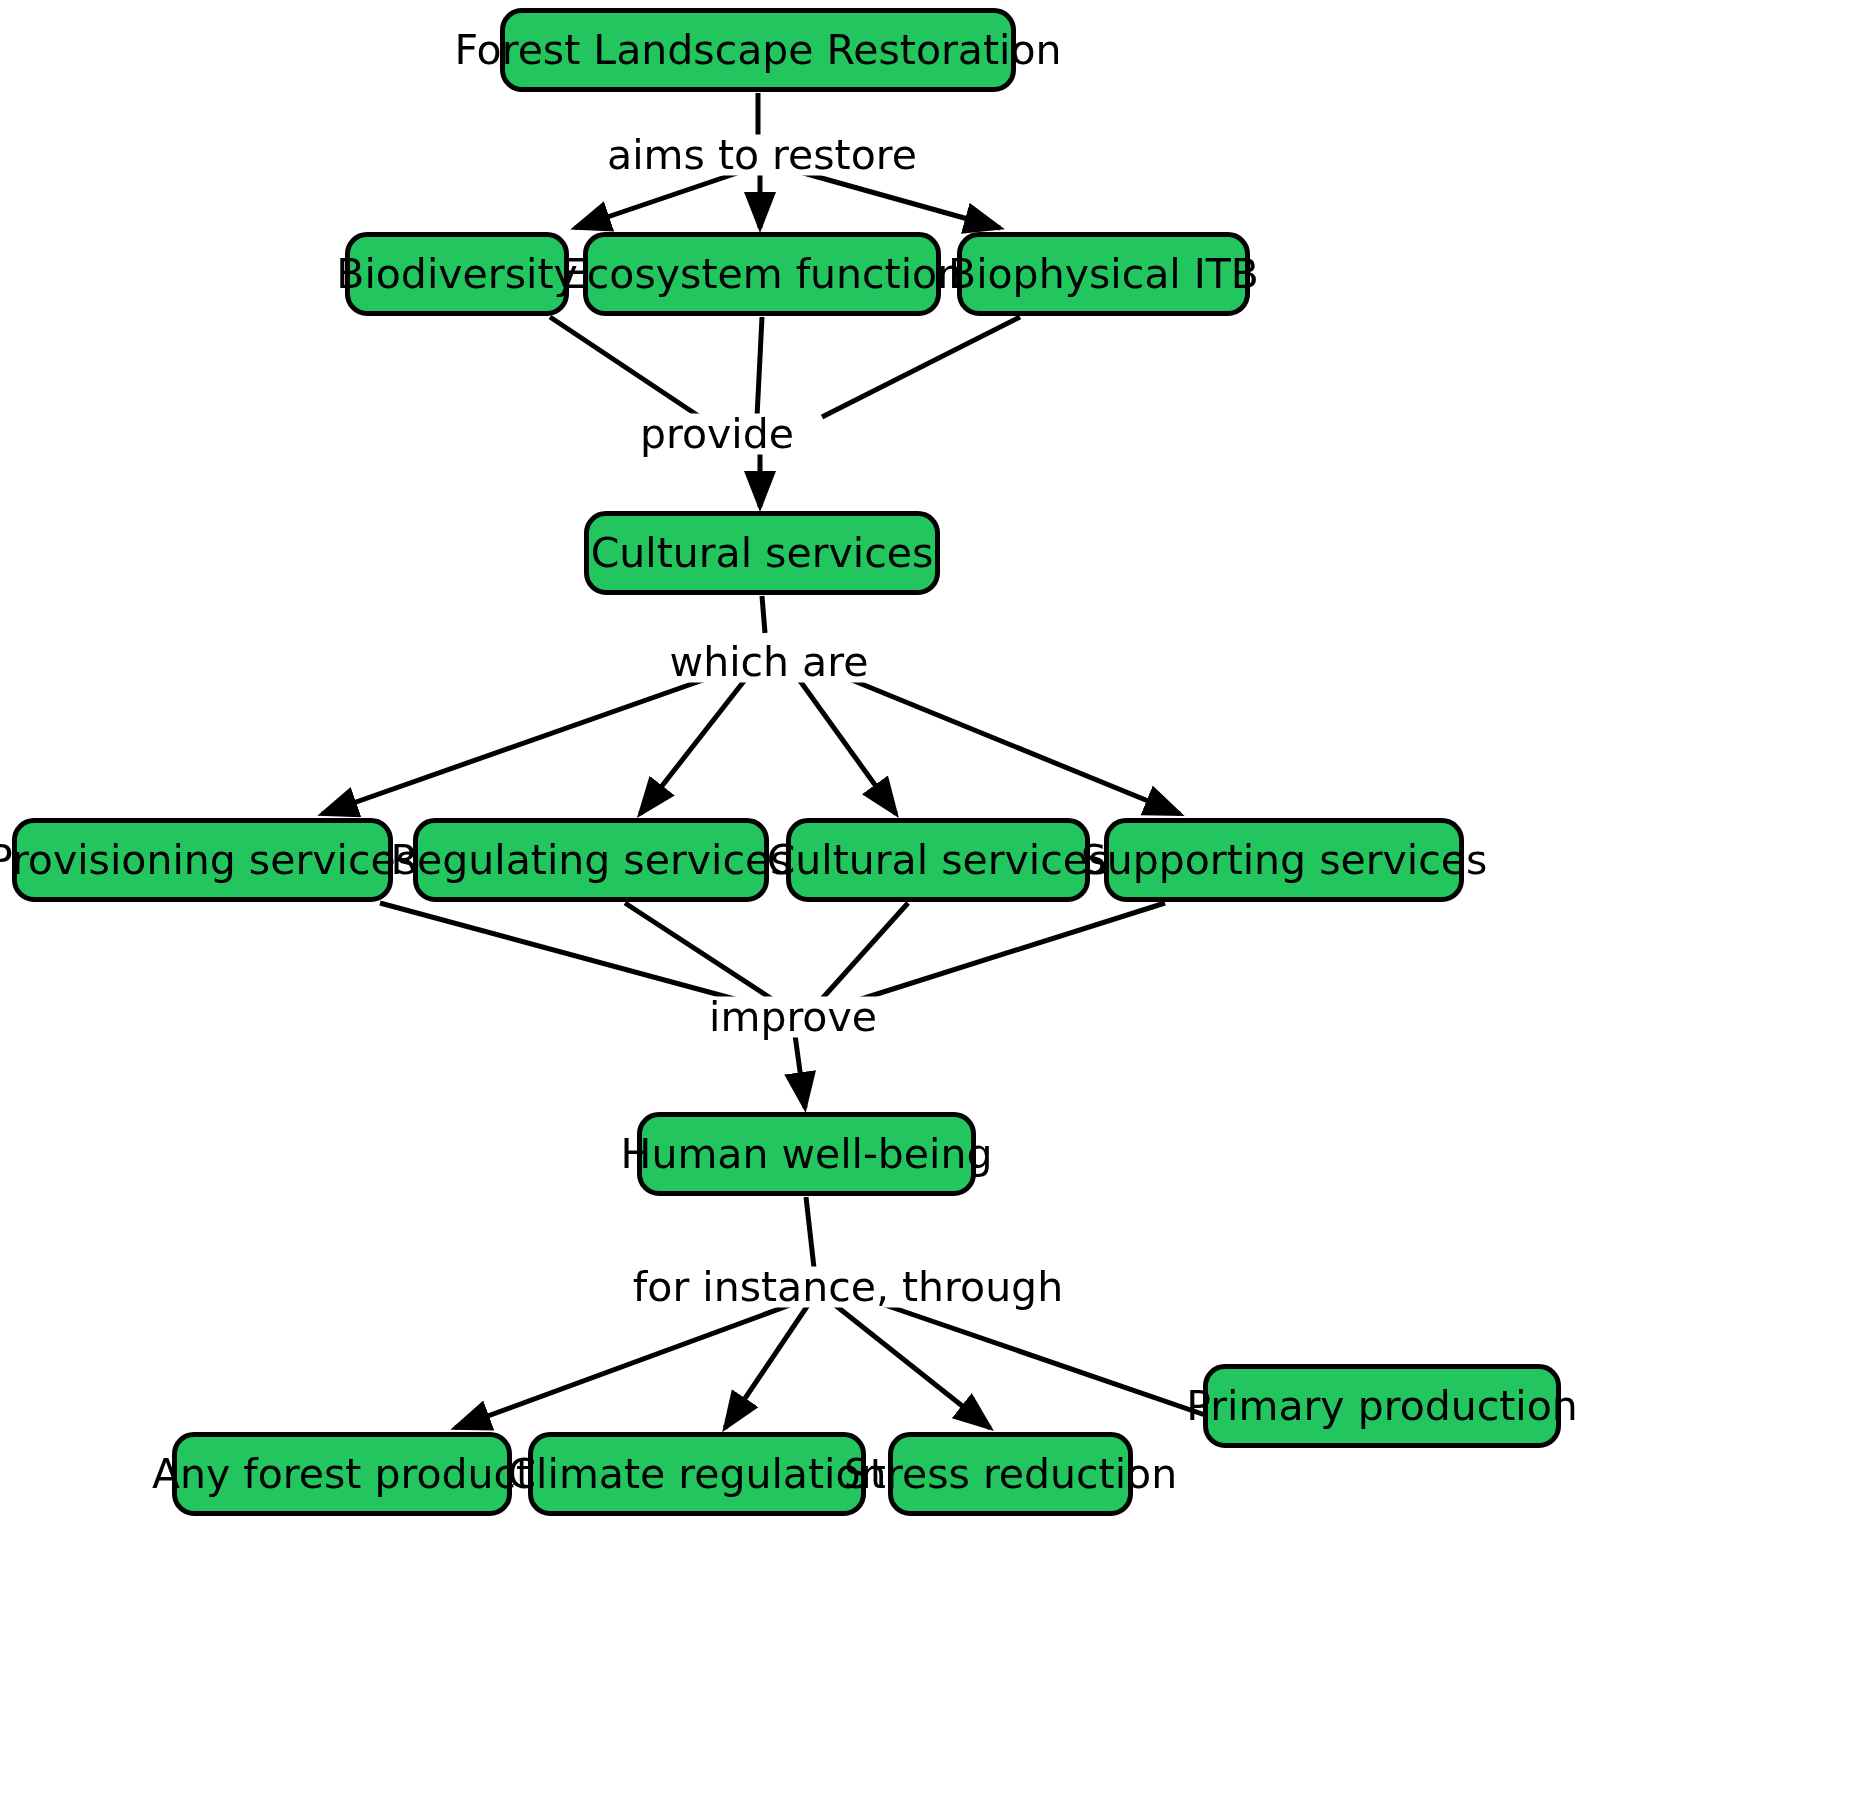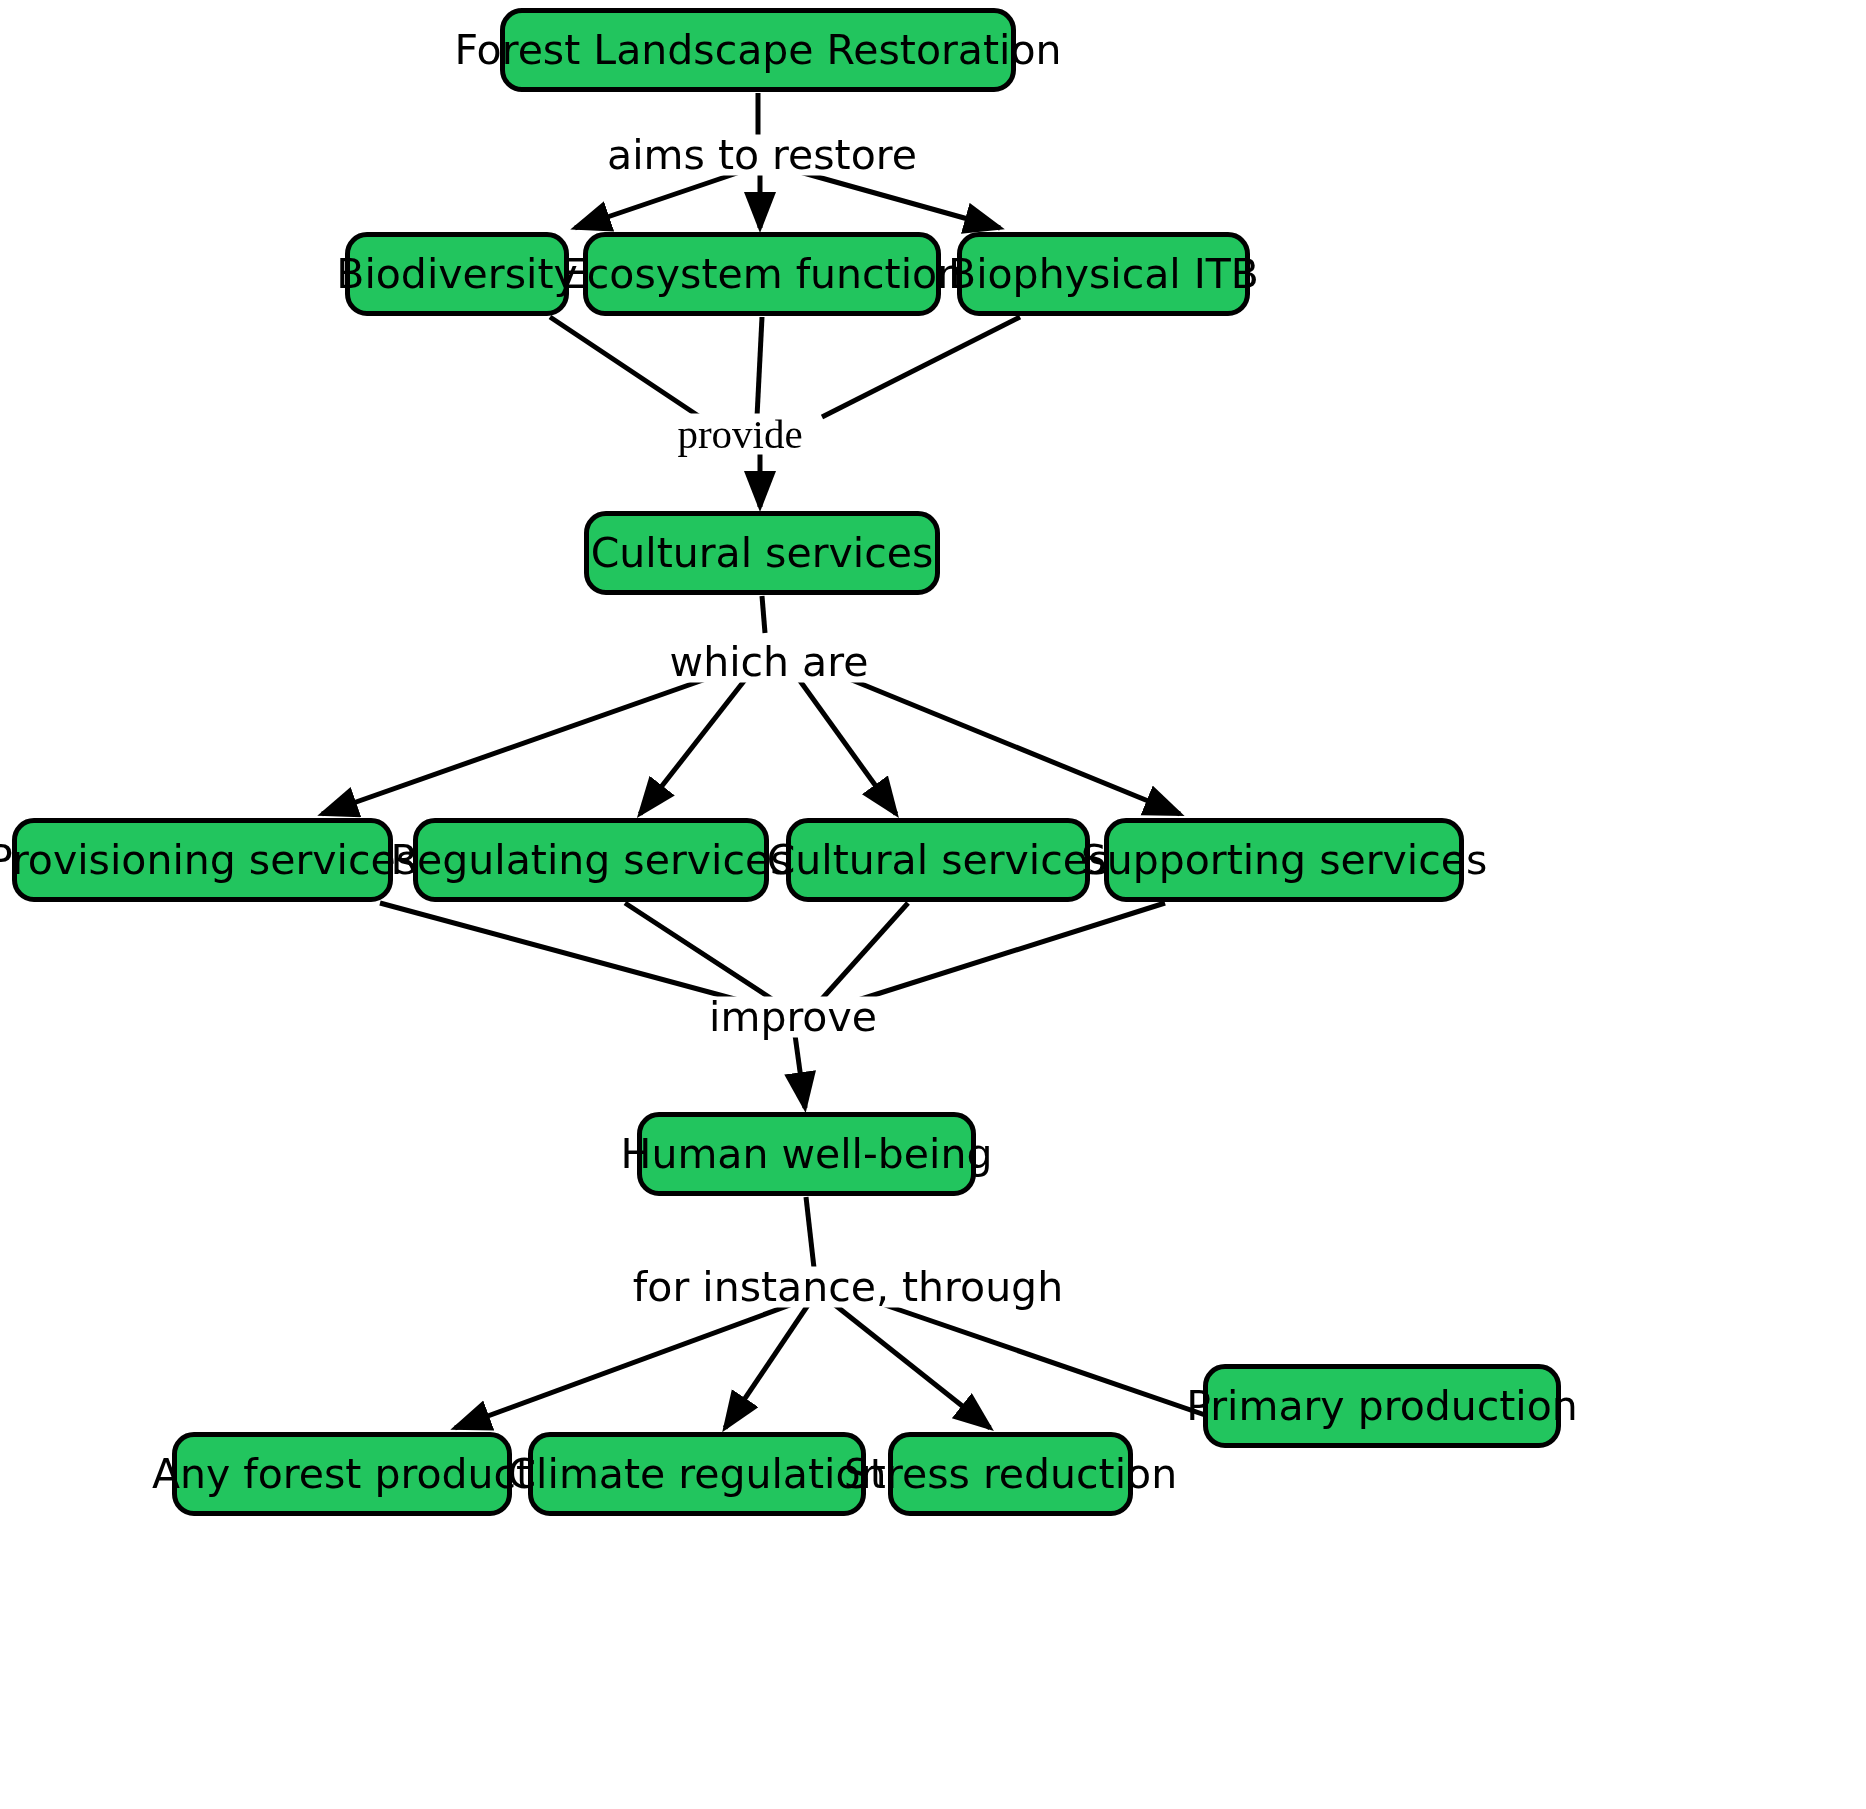--- a/index.html
+++ b/index.html
@@ -157,21 +157,21 @@
   <div class="node" style="left:888px; top:1432px; width:245px; height:84px;">
     <span class="node-label">Stress reduction</span>
   </div>
 
   <div class="node" style="left:1203px; top:1364px; width:358px; height:84px;align-items:center;">
     <span class="node-label">Primary production</span>
   </div>
 
   <div class="edge-label" style="left:762px; top:155px;">aims to restore</div>
 
-  <div class="edge-label" style="left:740px; top:434px;font-family:Liberation Serif, serif;">provide</div>
+  <div class="edge-label" style="left:717px; top:434px;">provide</div>
 
   <div class="edge-label" style="left:769px; top:650px;margin-top:12px;">which are</div>
 
   <div class="edge-label" style="left:793px; top:1017px;">improve</div>
 
   <div class="edge-label" style="left:848px; top:1287px;">for instance, through</div>
 
 </div>
 
 </body></html>

